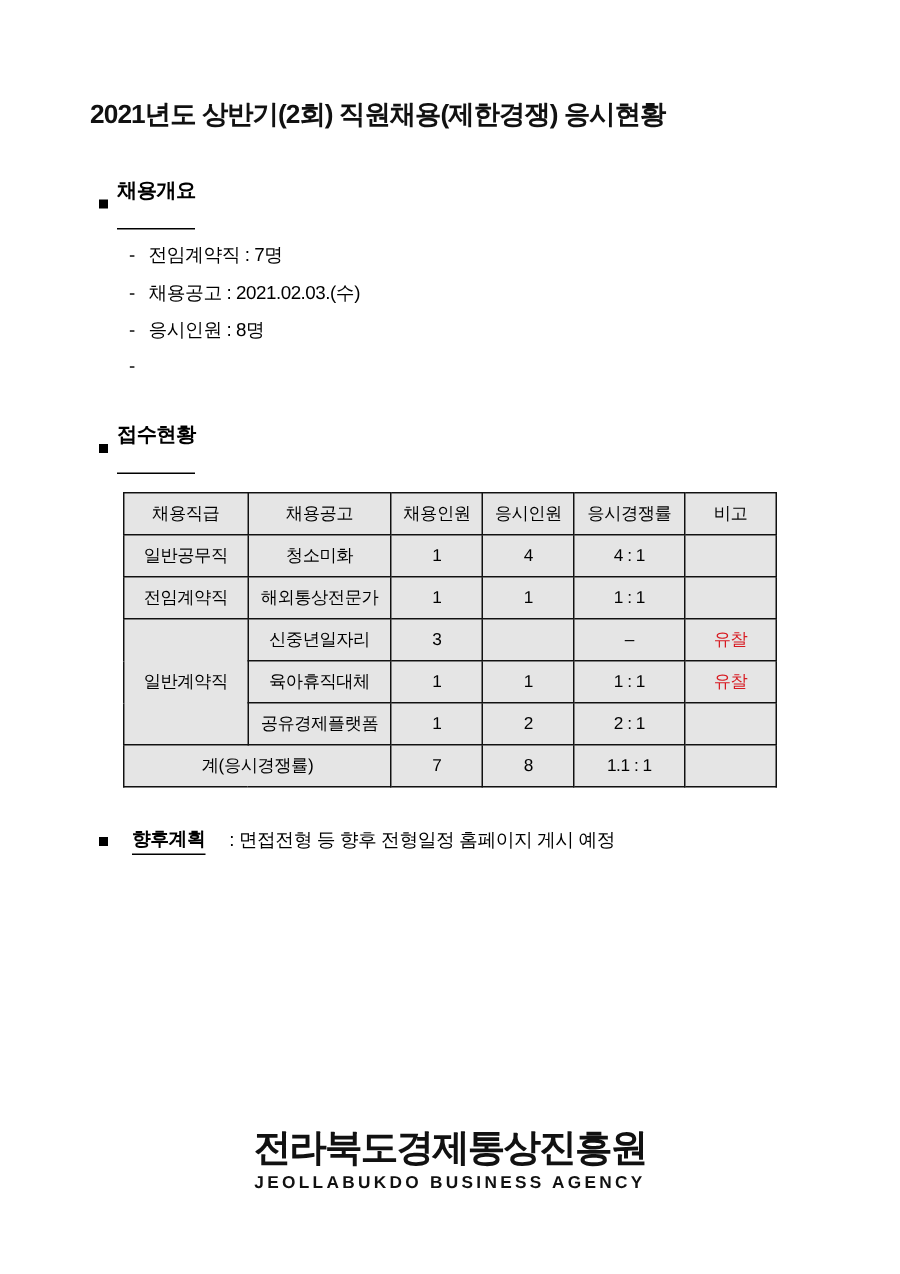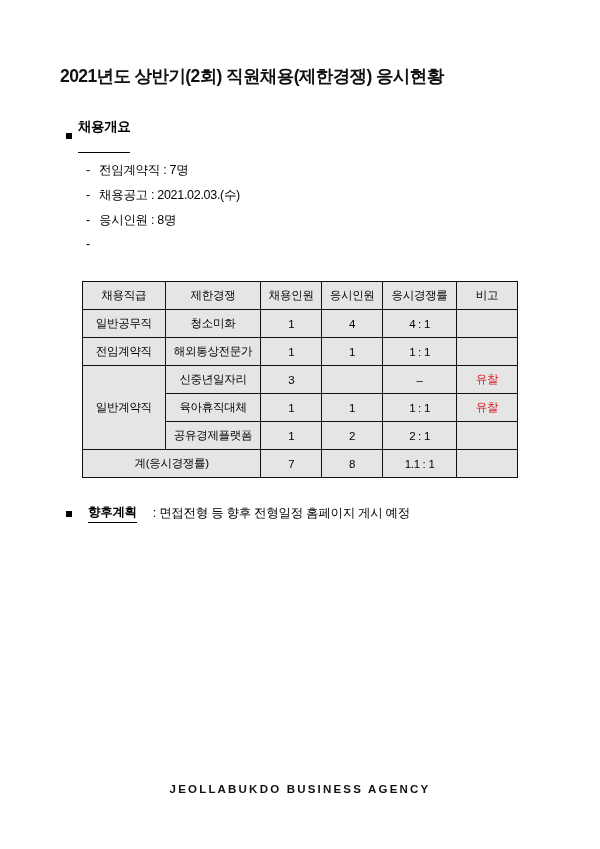--- a/index.html
+++ b/index.html
@@ -189,27 +189,31 @@
           <span class="dash">-</span>
           <span>응시인원 : 8명</span>
         </li>
       <li>
           <span class="dash">-</span>
         </li>
     </ul>
   </div>
 
   <div class="section">
+    <div class="section-heading">
+      <span class="bullet-square"></span>
+      <span class="heading-underline">접수현황</span>
+    </div>
 
     <div class="table-wrap">
       <table class="status">
         <thead>
           <tr>
             <th class="col-grade">채용직급</th>
-            <th class="col-field">제한경쟁</th>
+            <th class="col-field">채용공고</th>
             <th class="col-hire">채용인원</th>
             <th class="col-appl">응시인원</th>
             <th class="col-rate">응시경쟁률</th>
             <th class="col-note">비고</th>
           </tr>
         </thead>
         <tbody>
           <tr>
             <td>일반공무직</td>
             <td>청소미화</td>
@@ -262,16 +266,17 @@
 
   <div class="plan">
     <div class="plan-line">
       <span class="bullet-square"></span>
       <span class="plan-label">향후계획</span>
       <span>: 면접전형 등 향후 전형일정 홈페이지 게시 예정</span>
     </div>
   </div>
 
   <div class="footer">
+    <div class="footer-ko">전라북도경제통상진흥원</div>
     <div class="footer-en">JEOLLABUKDO BUSINESS AGENCY</div>
   </div>
 
 </div>
 
 </body></html>

